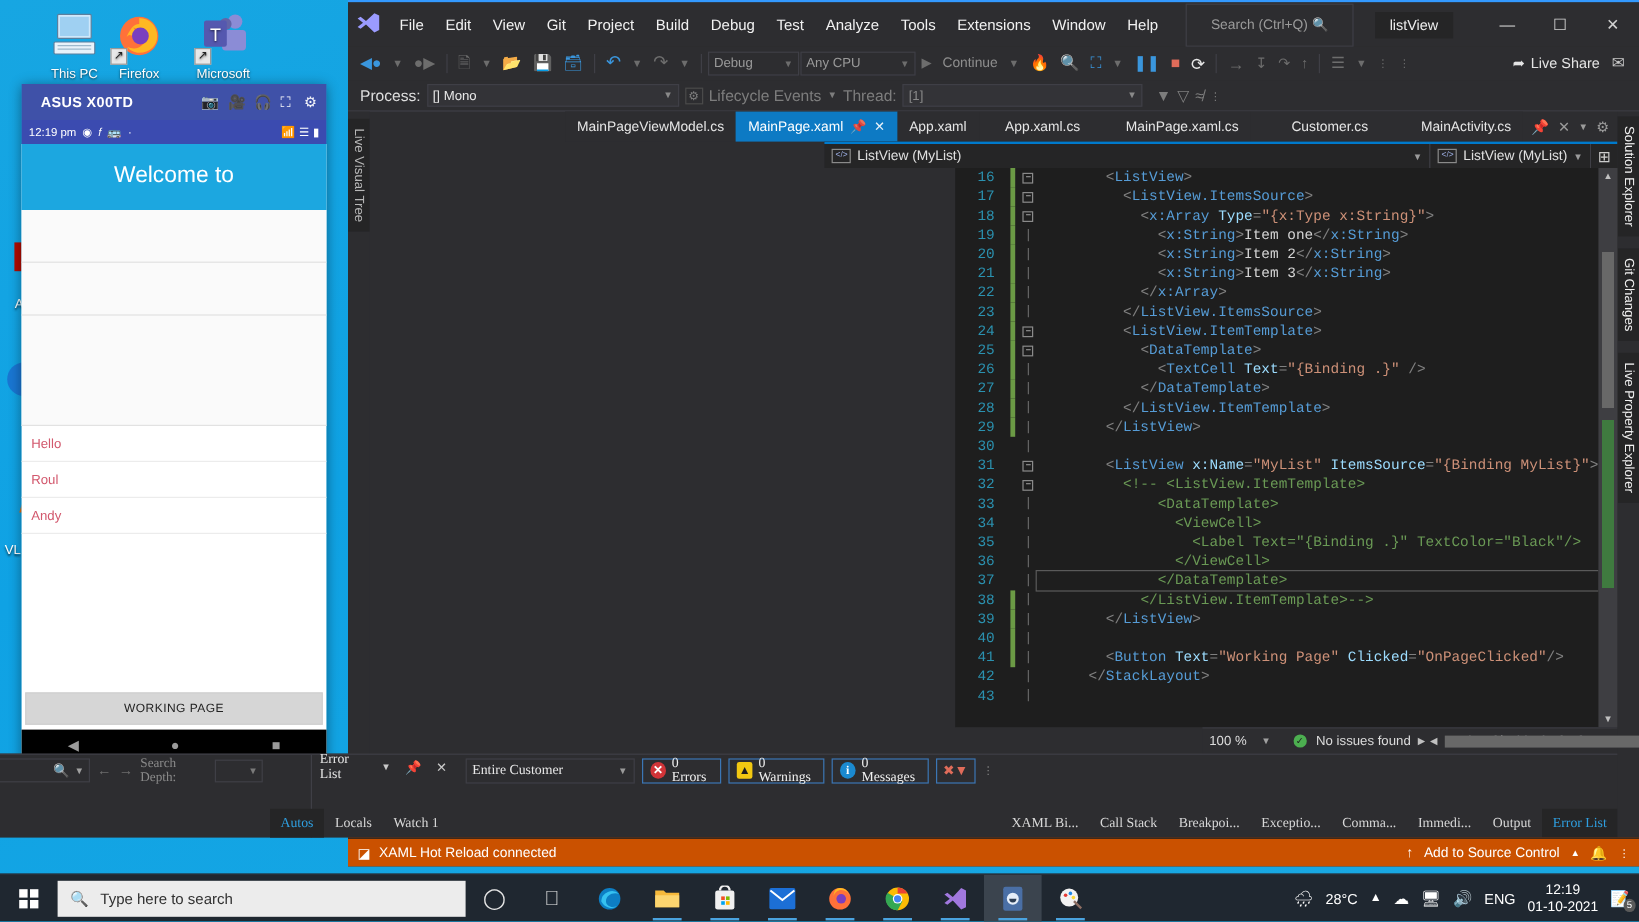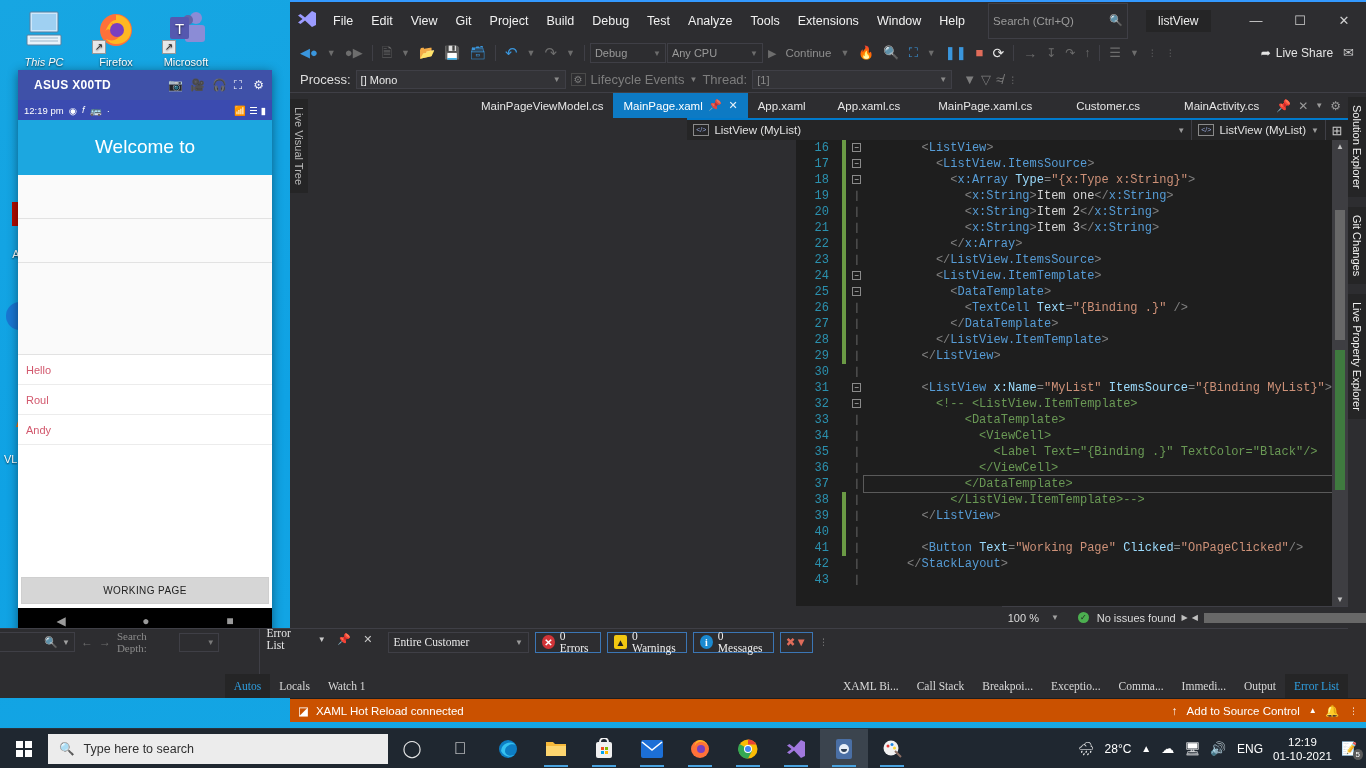--- a/index.html
+++ b/index.html
@@ -85,21 +85,21 @@
   }
   .vs-menubar { height: 37px; display: flex; align-items: center; background: #2d2d30; }
   .vs-logo {
     width: 34px; text-align: center; color: #9b9bff; font-size: 17px; line-height: 1;
   }
   .vs-menu { display: flex; align-items: center; gap: 0px; }
   .vs-menu .mi { padding: 4px 9px; color: #f1f1f1; font-size: 12.5px; }
   .vs-search {
     margin-left: 14px; width: 140px; height: 36px; background: #2d2d30;
     border: 1px solid #3f3f46; display: flex; align-items: center;
-    padding: 0 4px; color: #9b9b9b; font-size: 11.5px;
+    padding: 0 20px; color: #9b9b9b; font-size: 11.5px;
   }
   .vs-search .mag { margin-left: auto; color: #ddd; font-size: 11px; }
   .vs-proj-name {
     margin-left: 18px; background: #252526; padding: 4px 12px;
     font-size: 12px; color: #eee;
   }
   .vs-wincontrols { margin-left: auto; display: flex; align-items: center; }
   .vs-wincontrols div { width: 44px; text-align: center; color: #d0d0d0; font-size: 13px; padding: 8px 0;}
 
   .vs-toolbar {
@@ -314,21 +314,21 @@
   .tray-clock { text-align: center; line-height: 14px; font-size: 11.5px; }
   .tray-ic { font-size: 13px; }
 </style>
 </head>
 <body>
 
 <div id="root">
 
   <div class="desktop">
 
-    <div class="desk-icon" style="left:6px;top:8px;font-style:italic;">
+    <div class="desk-icon" style="left:24px;top:8px;">
       <span class="glyph">
         <svg width="46" height="44" viewBox="0 0 46 44">
           <rect x="9" y="4" width="28" height="20" rx="1" fill="#cfe8fb" stroke="#5b7f9e"></rect>
           <rect x="11" y="6" width="24" height="16" fill="#9fd0f2"></rect>
           <rect x="6" y="27" width="34" height="10" rx="1" fill="#e8f2fa" stroke="#5b7f9e"></rect>
           <line x1="9" y1="30" x2="37" y2="30" stroke="#9db8cc"></line>
           <line x1="9" y1="33" x2="37" y2="33" stroke="#9db8cc"></line>
         </svg>
       </span>
       <span class="desk-label">This PC</span>

